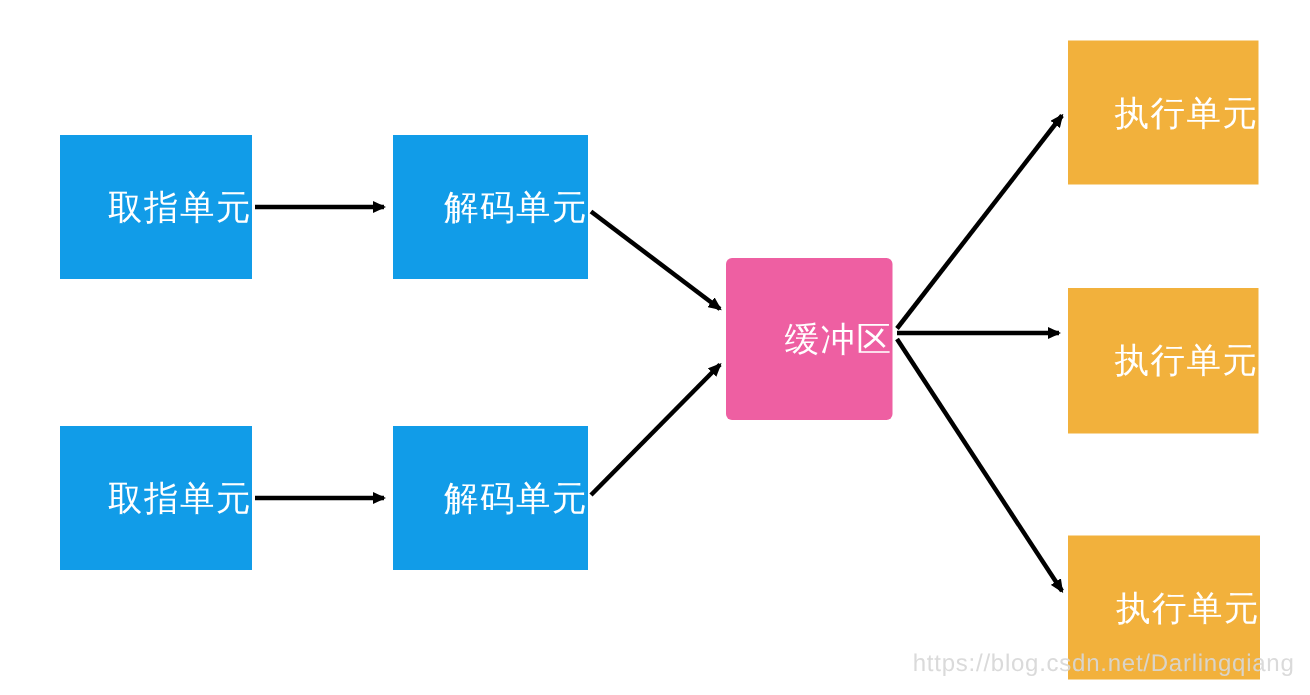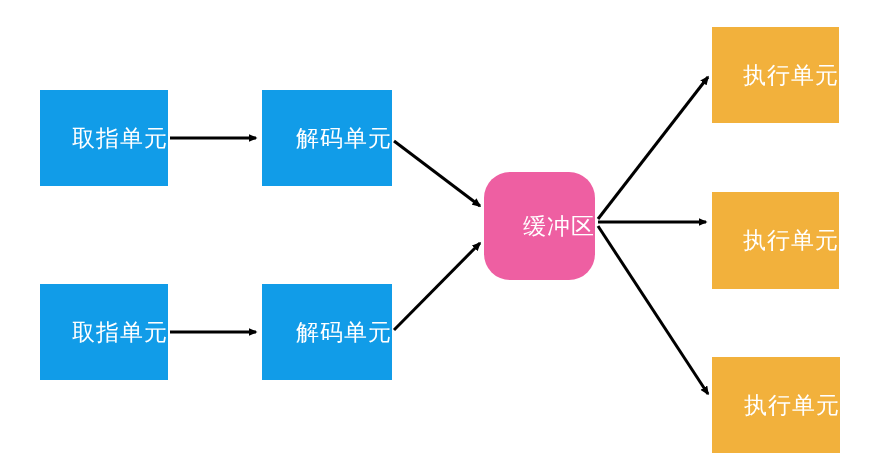--- a/index.html
+++ b/index.html
@@ -21,21 +21,21 @@
     align-items: center;
     justify-content: flex-end;
     color: #ffffff;
     font-size: 23px;
     font-weight: 500;
     letter-spacing: 1px;
     box-sizing: border-box;
   }
   .unit-blue   { background: var(--blue,   #119ce8); }
   .exec-orange { background: var(--orange, #f2b13c); }
-  .buffer-pink { background: var(--pink,   #ee5fa2); border-radius: 26px; }
+  .buffer-pink { background: var(--pink,   #ee5fa2); border-radius: 4px; }
 
   .fetch-top     { left: 40px;  top: 90px;  width: 128px; height: 96px; }
   .decode-top    { left: 262px; top: 90px;  width: 130px; height: 96px; }
   .fetch-bottom  { left: 40px;  top: 284px; width: 128px; height: 96px; }
   .decode-bottom { left: 262px; top: 284px; width: 130px; height: 96px; }
   .buffer-node   { left: 484px; top: 172px; width: 111px; height: 108px; }
   .exec-top      { left: 712px; top: 27px;  width: 127px; height: 96px; }
   .exec-middle   { left: 712px; top: 192px; width: 127px; height: 97px; }
   .exec-bottom   { left: 712px; top: 357px; width: 128px; height: 96px; }
 
@@ -104,14 +104,15 @@
   </div>
 
   <div class="node exec-orange exec-middle">
     <span>执行单元</span>
   </div>
 
   <div class="node exec-orange exec-bottom">
     <span>执行单元</span>
   </div>
 
+  <div class="watermark">https://blog.csdn.net/Darlingqiang</div>
 
 </div>
 
 </body></html>

